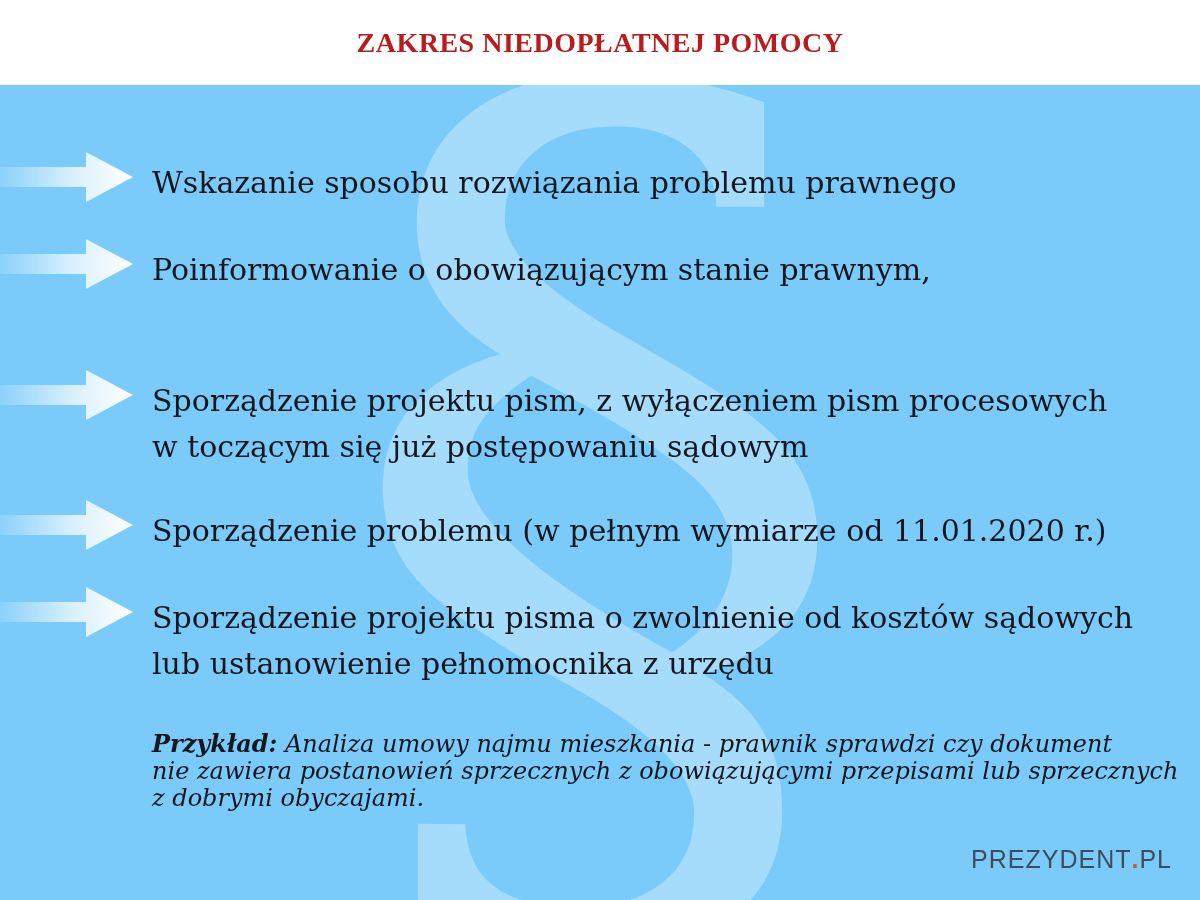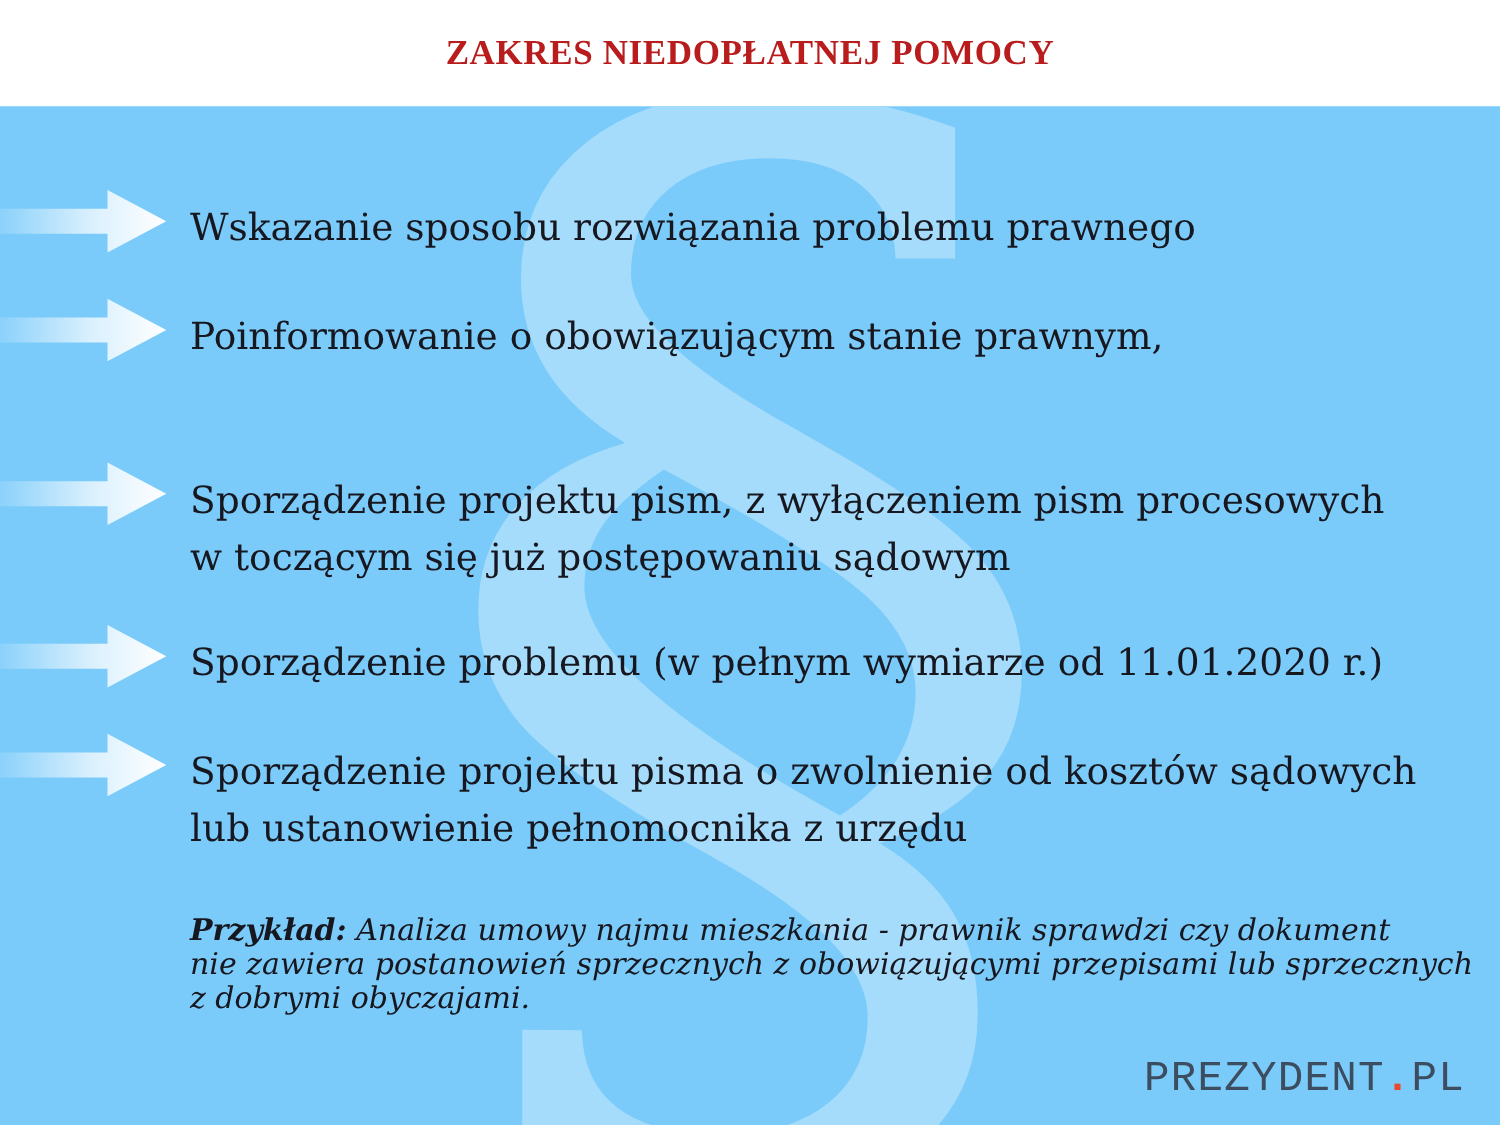--- a/index.html
+++ b/index.html
@@ -70,22 +70,22 @@
     width: 1040px;
     font-style: italic;
     font-size: 24px;
     line-height: 27px;
     color: #17171f;
   }
   .seg-bold-italic { font-weight: 700; font-style: italic; }
   
   .brand {
     position: absolute; right: 28px; top: 760px;
-    font-family: Liberation Mono, monospace;
-    font-size: 34px;
+    font-family: Liberation Sans, sans-serif;
+    font-size: 25px;
     letter-spacing: 1px;
     color: #3d4d60;
   }
   .brand .dot { color: #e8492c; font-weight: 700; }
 </style>
 </head>
 <body>
 
 <div class="slide">
 

